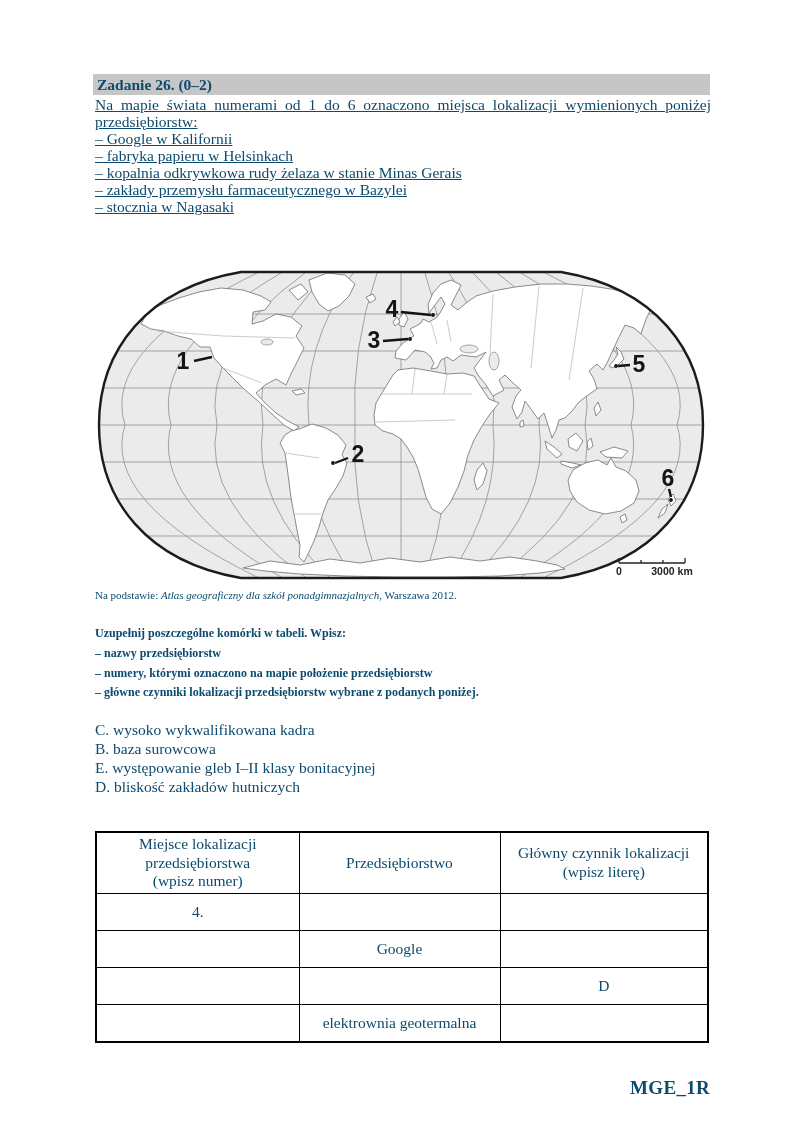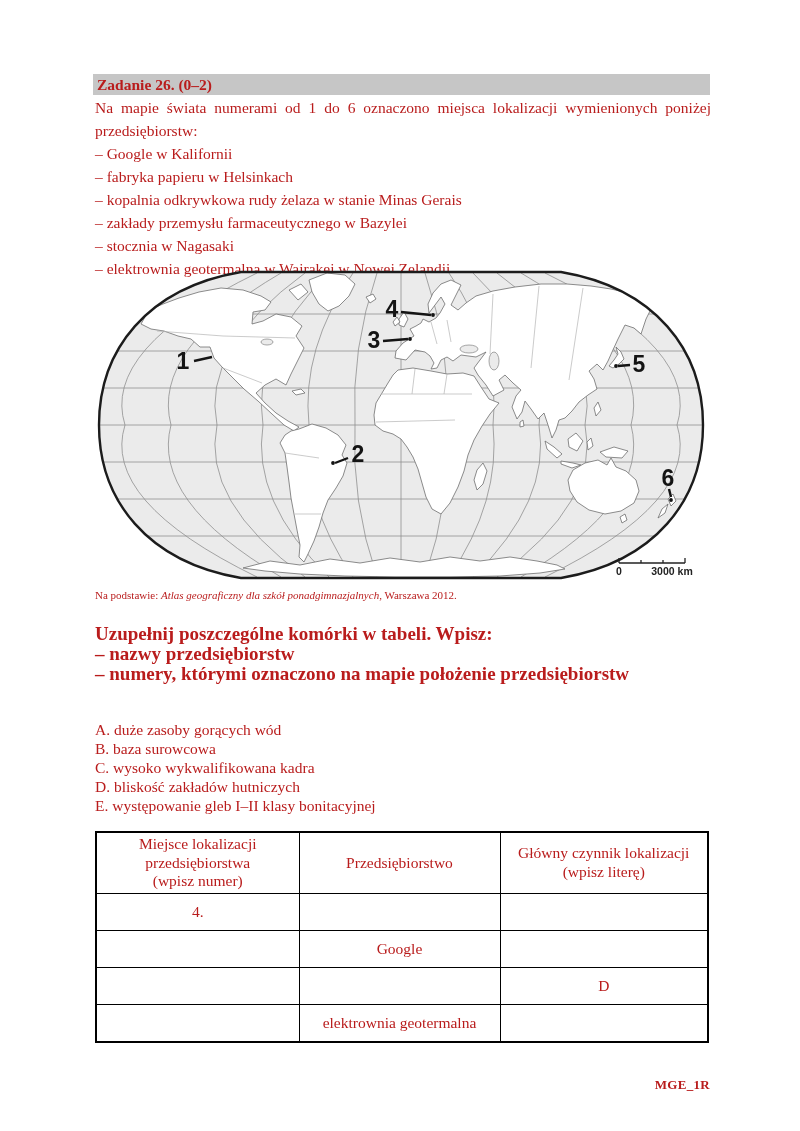--- a/index.html
+++ b/index.html
@@ -1,58 +1,57 @@
 <!DOCTYPE html>
 <html><head>
 <meta charset="utf-8">
 <style>
   html,body{margin:0;padding:0;background:#fff;}
   .page{position:relative;width:800px;height:1131px;background:#ffffff;
-        font-family:"Liberation Serif",serif;color:#b91c1c;overflow:hidden;}
+        font-family:"Liberation Serif",serif;color:#0c4a6e;overflow:hidden;}
   .bar{position:absolute;left:93px;top:74px;width:617px;height:21px;
        background:#c6c6c6;font-weight:bold;font-size:15.5px;line-height:21px;
        padding-left:4px;box-sizing:border-box;}
-  .textcol{position:absolute;left:95px;width:616px;font-size:15.5px;line-height:23px;}
+  .textcol{position:absolute;left:95px;width:616px;font-size:15.5px;line-height:17px;text-decoration:underline;}
   .intro{text-align:justify;}
   .map-wrap{position:absolute;left:95px;top:262px;width:615px;height:323px;}
   .caption{position:absolute;left:95px;top:589px;width:615px;text-align:left;font-size:11px;}
   .caption .it{font-style:italic;}
   .instr{position:absolute;left:95px;top:624px;width:616px;font-weight:bold;
-         font-size:19px;line-height:19.8px;}
+         font-size:12px;line-height:19.8px;}
   .opts{position:absolute;left:95px;top:721px;width:616px;font-size:15.5px;line-height:18.9px;}
   table.fill{position:absolute;left:95px;top:831px;border-collapse:collapse;
              table-layout:fixed;width:612px;font-size:15.5px;}
   table.fill,table.fill th,table.fill td{border:1.5px solid #000;}
   table.fill{border-width:2.5px;border-radius:31px;}
   table.fill th{font-weight:normal;height:54px;text-align:center;vertical-align:middle;
                 white-space:pre-line;line-height:18.5px;padding:2px 6px;}
   table.fill td{height:36px;text-align:center;vertical-align:middle;padding:0 6px;}
   .footer-page{position:absolute;left:95px;top:1059px;width:615px;text-align:center;font-size:15.5px;}
   .footer-code{position:absolute;left:95px;top:1077px;width:615px;text-align:right;
-               font-weight:bold;font-size:13px;letter-spacing:.3px;}
+               font-weight:bold;font-size:19px;letter-spacing:.3px;}
   .mlabel{font:bold 23px "Liberation Sans",sans-serif;fill:#141414;}
   .mscale{font:bold 10.5px "Liberation Sans",sans-serif;fill:#222;}
 </style>
 </head>
 <body>
 
 <div class="page">
 
   <div class="bar">
     <span>Zadanie 26. (0–2)</span>
   </div>
 
   <div class="textcol" style="top:96px">
     <div class="intro">Na mapie świata numerami od 1 do 6 oznaczono miejsca lokalizacji wymienionych poniżej przedsiębiorstw:</div>
     <div>– Google w Kalifornii</div>
     <div>– fabryka papieru w Helsinkach</div>
     <div>– kopalnia odkrywkowa rudy żelaza w stanie Minas Gerais</div>
     <div>– zakłady przemysłu farmaceutycznego w Bazylei</div>
     <div>– stocznia w Nagasaki</div>
-    <div>– elektrownia geotermalna w Wairakei w Nowej Zelandii.</div>
   </div>
 
   <div class="map-wrap">
     <svg width="615" height="323" viewBox="0 0 615 323">
       <defs>
         <clipPath id="mapClip">
           <path d="M146,10 H466 C560,26 608,88 608,163 C608,238 560,300 466,316 H146 C52,300 4,238 4,163 C4,88 52,26 146,10 Z"></path>
         </clipPath>
       </defs>
 
@@ -187,28 +186,28 @@
   </div>
 
   <div class="caption">
     <span>Na podstawie: </span><span class="it">Atlas geograficzny dla szkół ponadgimnazjalnych</span><span>, Warszawa 2012.</span>
   </div>
 
   <div class="instr">
     <div>Uzupełnij poszczególne komórki w tabeli. Wpisz:</div>
     <div>– nazwy przedsiębiorstw</div>
     <div>– numery, którymi oznaczono na mapie położenie przedsiębiorstw</div>
+    <div>– główne czynniki lokalizacji przedsiębiorstw wybrane z podanych poniżej.</div>
   </div>
 
   <div class="opts">
-    <div>A. duże zasoby gorących wód</div>
+    <div>C. wysoko wykwalifikowana kadra</div>
     <div>B. baza surowcowa</div>
-    <div>C. wysoko wykwalifikowana kadra</div>
+    <div>E. występowanie gleb I–II klasy bonitacyjnej</div>
     <div>D. bliskość zakładów hutniczych</div>
-    <div>E. występowanie gleb I–II klasy bonitacyjnej</div>
   </div>
 
   <table class="fill">
     <colgroup>
         <col style="width:203px">
         <col style="width:201px">
         <col style="width:208px">
       </colgroup>
     <tbody>
         <tr>

